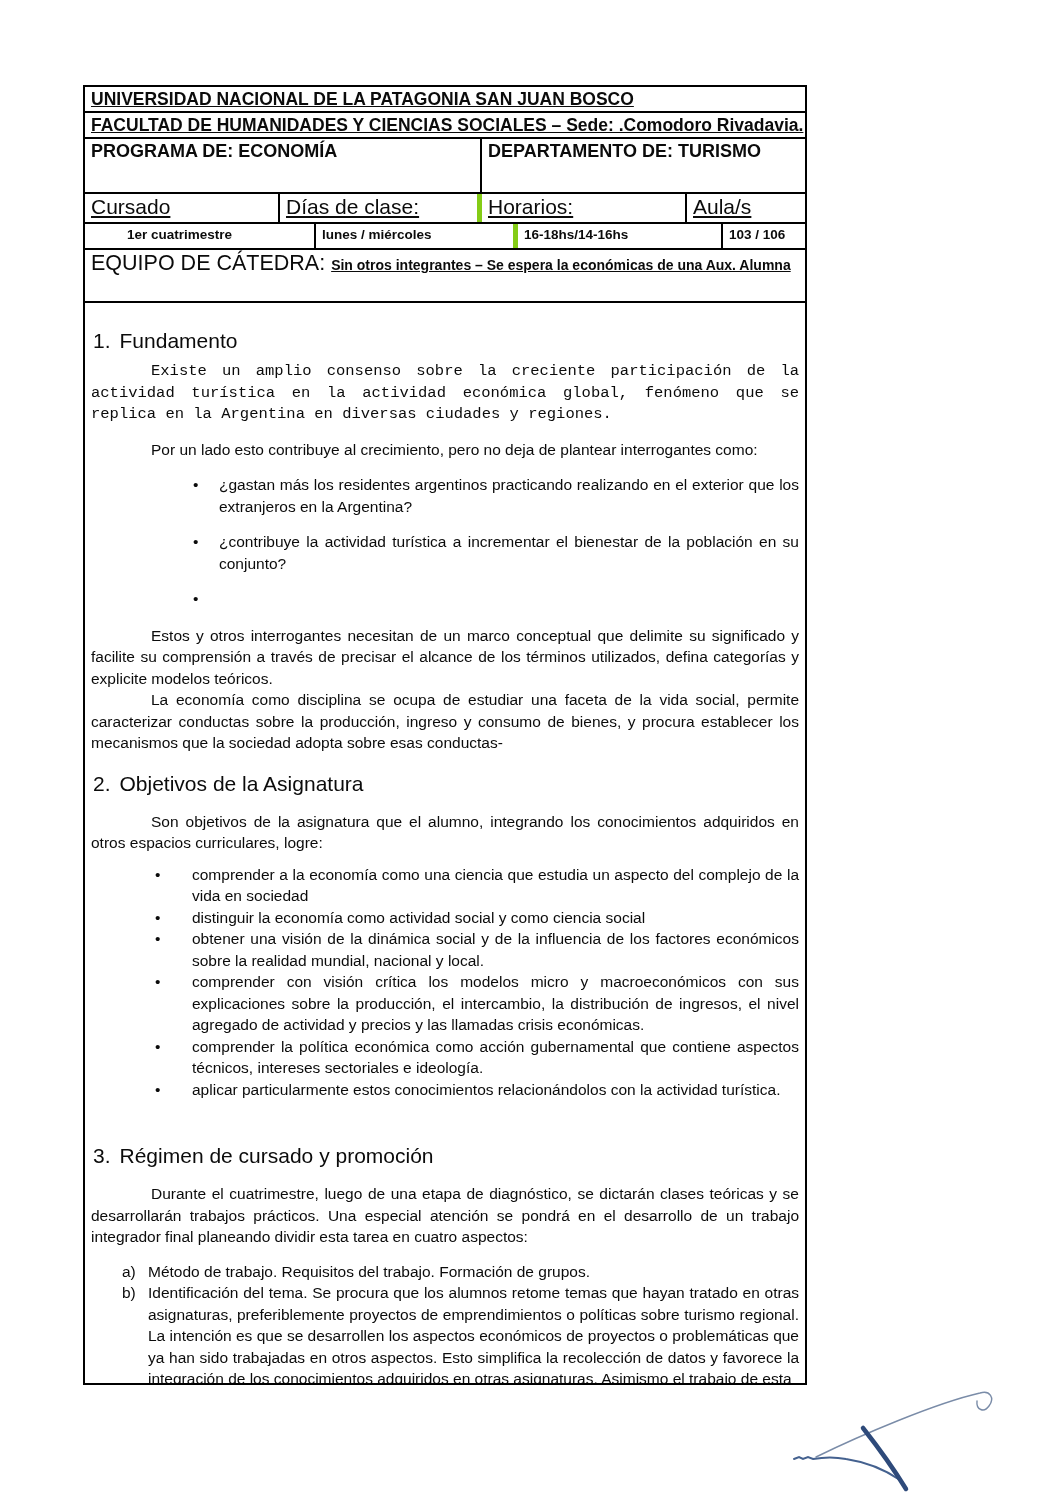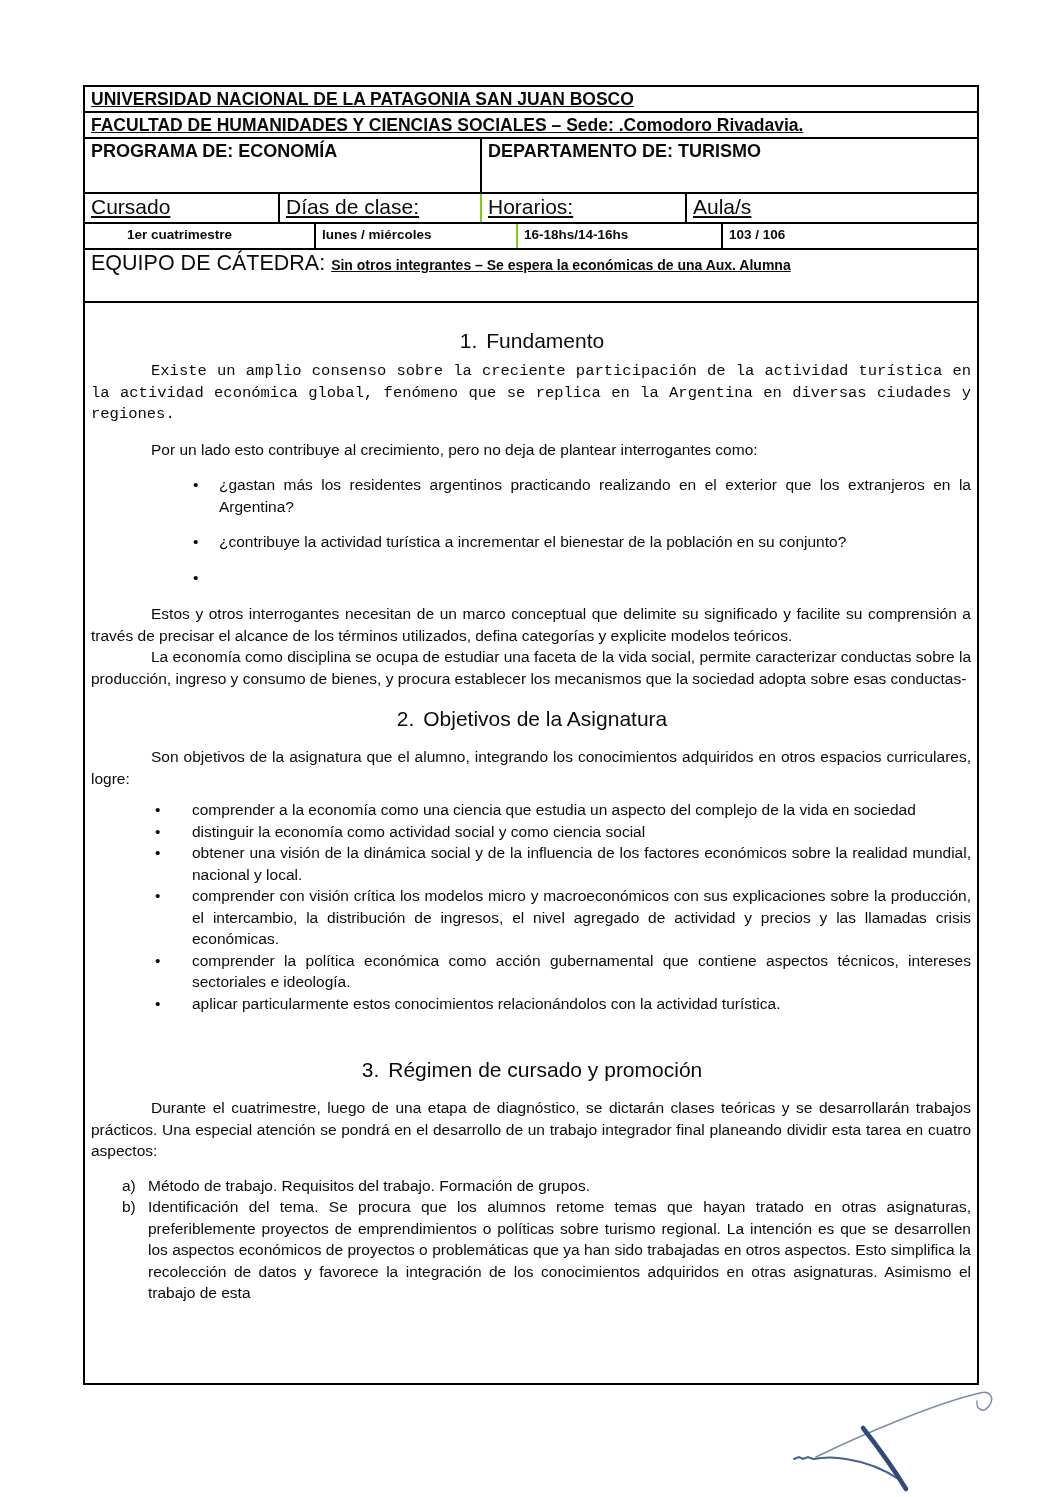--- a/index.html
+++ b/index.html
@@ -1,20 +1,20 @@
 <!DOCTYPE html>
 <html><head>
 <meta charset="utf-8">
 <style>
   * { margin:0; padding:0; box-sizing:border-box; }
   html,body { width:1058px; height:1497px; background:#ffffff; }
   body { position:relative; font-family:"Liberation Sans", sans-serif; color:#0b0b0b;
          -webkit-font-smoothing:antialiased; }
 
-  .doc-frame { position:absolute; left:83px; top:85px; width:896px; height:1300px;
+  .doc-frame { position:absolute; left:83px; top:85px; width:724px; height:1300px;
                border:2px solid #000; background:#fff; }
 
   
   .hrow { border-bottom:2px solid #000; overflow:hidden; }
   .r-uni   { height:26px; }
   .r-fac   { height:26px; }
   .r-prog  { height:55px; display:flex; }
   .r-cols  { height:30px; display:flex; }
   .r-vals  { height:26px; display:flex;padding-left:36px; }
   .r-prof  { height:53px; padding:1px 6px 0 6px; }
@@ -23,32 +23,32 @@
                 padding:2px 0 0 6px; letter-spacing:0; white-space:nowrap; }
 
   .cell { padding:2px 6px; overflow:hidden; }
   .r-prog .cell { font-weight:bold; font-size:18px; }
   .r-prog .c1 { width:397px; border-right:2px solid #000; }
   .r-prog .c2 { flex:1; }
 
   .r-cols .cell { font-size:21px; padding-top:1px;text-decoration:underline; }
   .r-vals .cell { font-weight:bold; font-size:13.5px; padding-top:3px; }
   .c-w1 { width:195px; border-right:2px solid #000; }
-  .c-w2 { width:202px; border-right:2px solid #84cc16; }
+  .c-w2 { width:202px; border-right:5px solid #84cc16; }
   .c-w3 { width:205px; border-right:2px solid #000; }
   .c-w4 { flex:1; }
 
   .prof-line { font-size:21.5px; line-height:25px; white-space:nowrap; }
   .equipo-line { font-size:21.5px; line-height:25px; white-space:nowrap; }
   .equipo-val { font-weight:bold; font-size:14px; text-decoration:underline; }
 
   
   .doc-body { height:1080px; overflow:hidden; padding:0 6px 0 6px; }
 
-  .sec-h { font-size:21px; line-height:24px;text-align:center; }
+  .sec-h { font-size:21px; line-height:24px; }
   .sec-h .num { display:inline-block; margin-right:9px; }
   .h1 { margin:26px 0 0 2px; }
   .h2 { margin:18px 0 0 2px; }
   .h3 { margin:44px 0 0 2px; }
 
   p.para { font-size:15.5px; line-height:21.5px; text-align:justify; }
   .ind { text-indent:60px; }
   .mt8  { margin-top:8px;font-family:Liberation Mono, monospace; }
   .mt12 { }
   .mt13 { margin-top:13px; }

